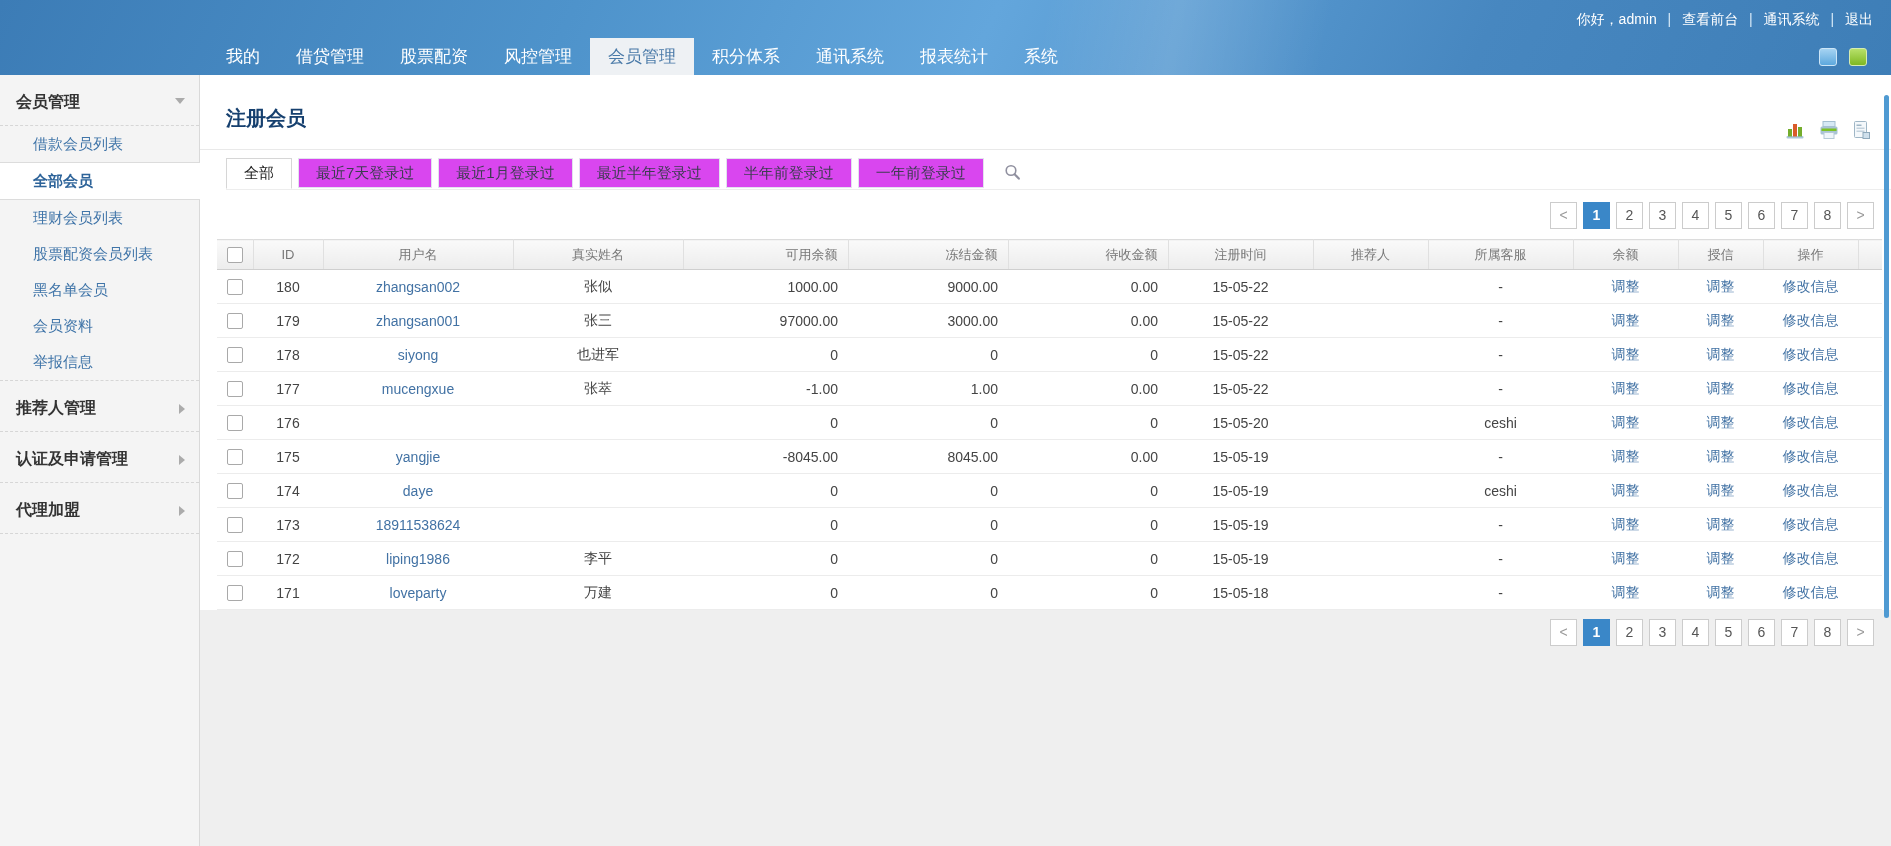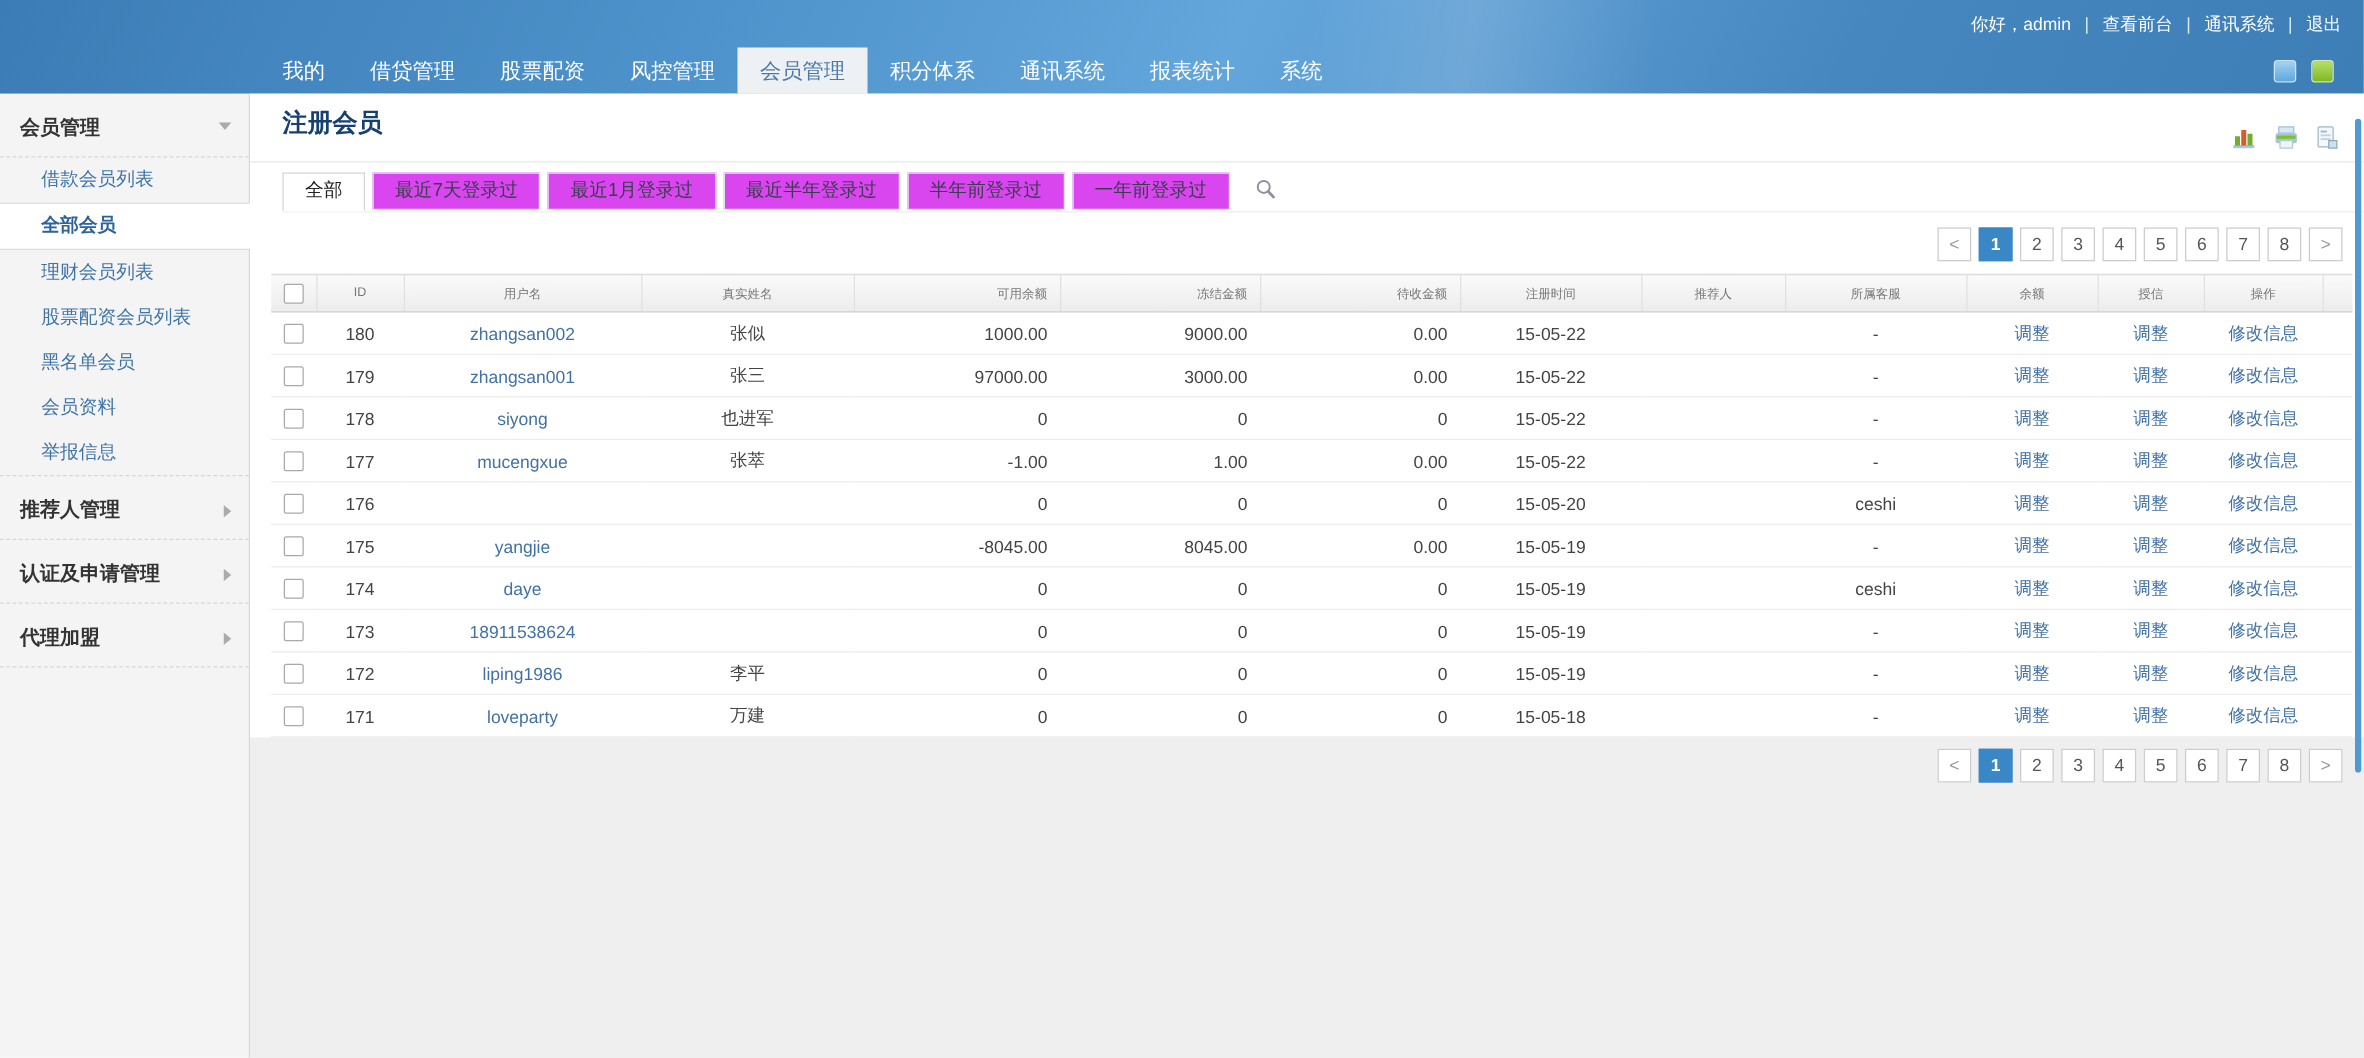--- a/index.html
+++ b/index.html
@@ -37,21 +37,21 @@
   .side-divider{border-top:1px dashed #d6d6d6;height:0;}
   .side-item{height:36px;line-height:36px;padding-left:33px;color:#3f74a8;font-size:15px;cursor:pointer;}
   .side-item.active{
     background:#fff;border-top:1px solid #dcdcdc;border-bottom:1px solid #dcdcdc;
     color:#2d6399;font-weight:bold;margin-right:-1px;position:relative;z-index:2;
   }
 
   
   .content{position:absolute;left:200px;top:75px;right:0;bottom:0;display:flex;flex-direction:column;background:#f0f0f0;}
   .panel{background:#fff;}
-  .title-row{position:relative;padding:10px 20px 0 26px;height:32px;}
+  .title-row{position:relative;padding:10px 20px 0 26px;height:32px;margin-top:20px;}
   h1.page-title{margin:0;font-size:20px;color:#16406f;font-weight:bold;}
   .tools{position:absolute;right:18px;top:24px;}
   .tool{display:inline-block;width:22px;height:22px;margin-left:7px;cursor:pointer;vertical-align:middle;}
   .hr{border-bottom:1px solid #e9e9e9;margin-top:12px;}
 
   .tabs{margin:8px 0 0 26px;padding-right:20px;border-bottom:1px solid #ededed;height:31px;white-space:nowrap;}
   .tab{
     display:inline-block;box-sizing:border-box;height:30px;line-height:28px;padding:0 17px;margin-right:6px;
     background:#d946ef;border:1px solid #e2e2ee;color:#3c3c50;font-size:15px;cursor:pointer;vertical-align:bottom;
   }
@@ -64,21 +64,21 @@
     display:inline-block;min-width:27px;height:27px;line-height:25px;text-align:center;box-sizing:border-box;
     border:1px solid #ccc;background:#fff;color:#555;font-size:14px;margin-left:6px;cursor:pointer;
   }
   .pg.active{background:#3a87c8;border-color:#3a87c8;color:#fff;font-weight:bold;}
   .pg.prev,.pg.next{color:#999;}
 
   table.members{border-collapse:collapse;table-layout:fixed;width:calc(100% - 34px);margin:4px 17px 0;}
   table.members thead th{
     height:27px;background:linear-gradient(#fafafa,#ececec);
     border-top:1px solid #dcdcdc;border-bottom:1px solid #cfcfcf;border-right:1px solid #e0e0e0;
-    color:#777;font-weight:normal;font-size:10px;
+    color:#777;font-weight:normal;font-size:13px;
   }
   table.members thead th:last-child{border-right:none;}
   table.members tbody td{height:31px;border-bottom:1px solid #ececec;font-size:14px;color:#444;overflow:hidden;white-space:nowrap;}
   .cell-r{text-align:right;padding-right:10px;padding-left:16px;}
   .cell-c{text-align:center;}
   .link{color:#4272a4;text-decoration:none;cursor:pointer;}
   .chk{display:inline-block;width:14px;height:14px;border:1px solid #a9a9a9;background:#fff;border-radius:2px;cursor:pointer;vertical-align:middle;}
 
   .footer-area{flex:1;background:#efefef;}
   .footer-area .pager-row{padding:9px 17px;}

